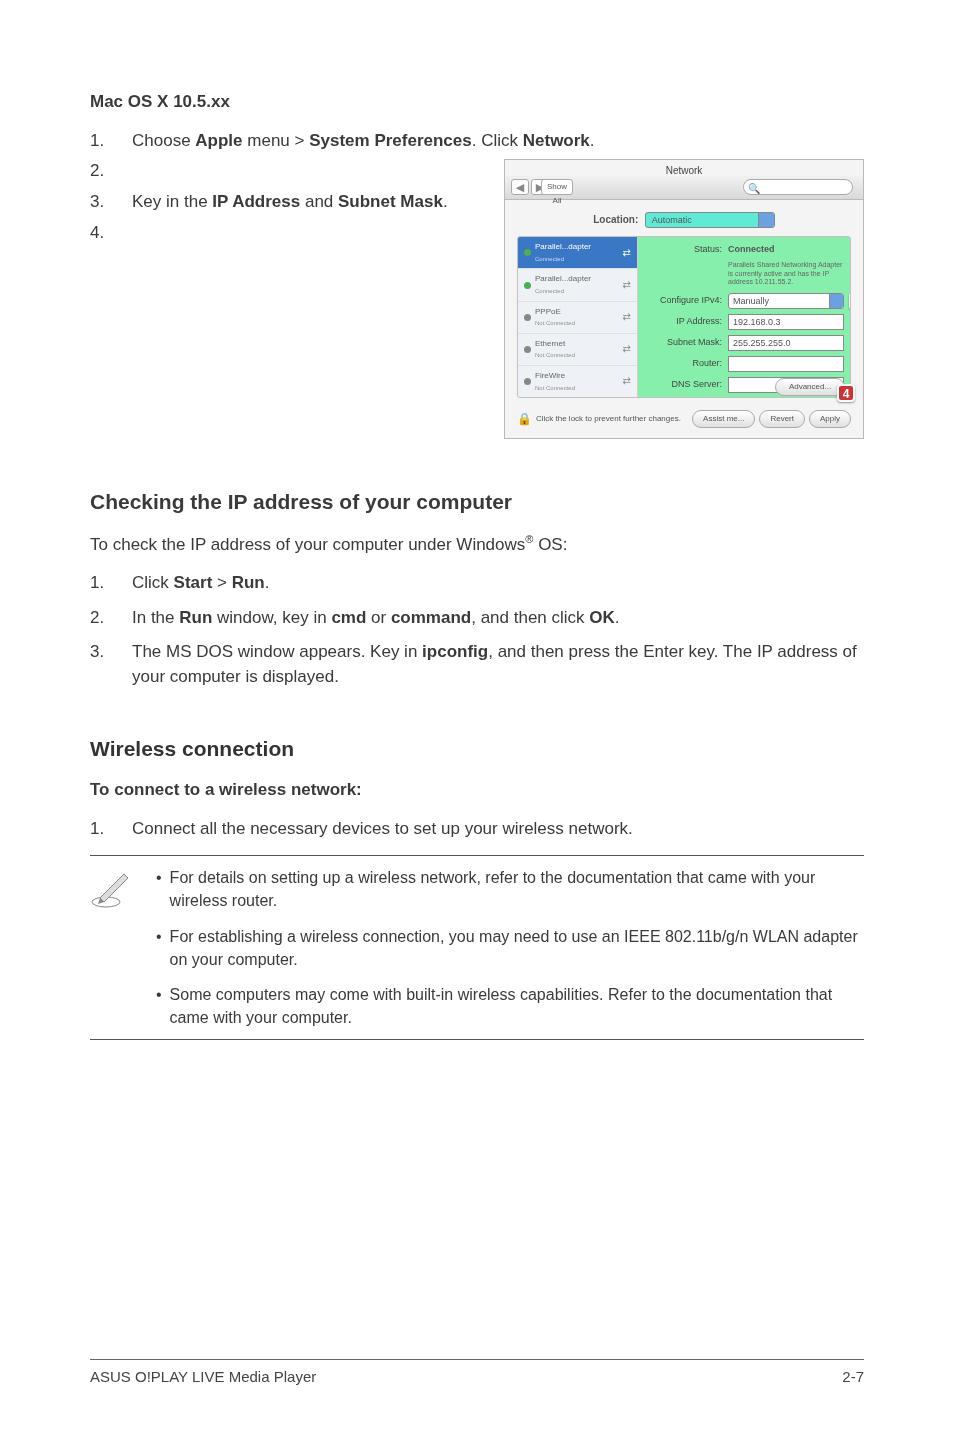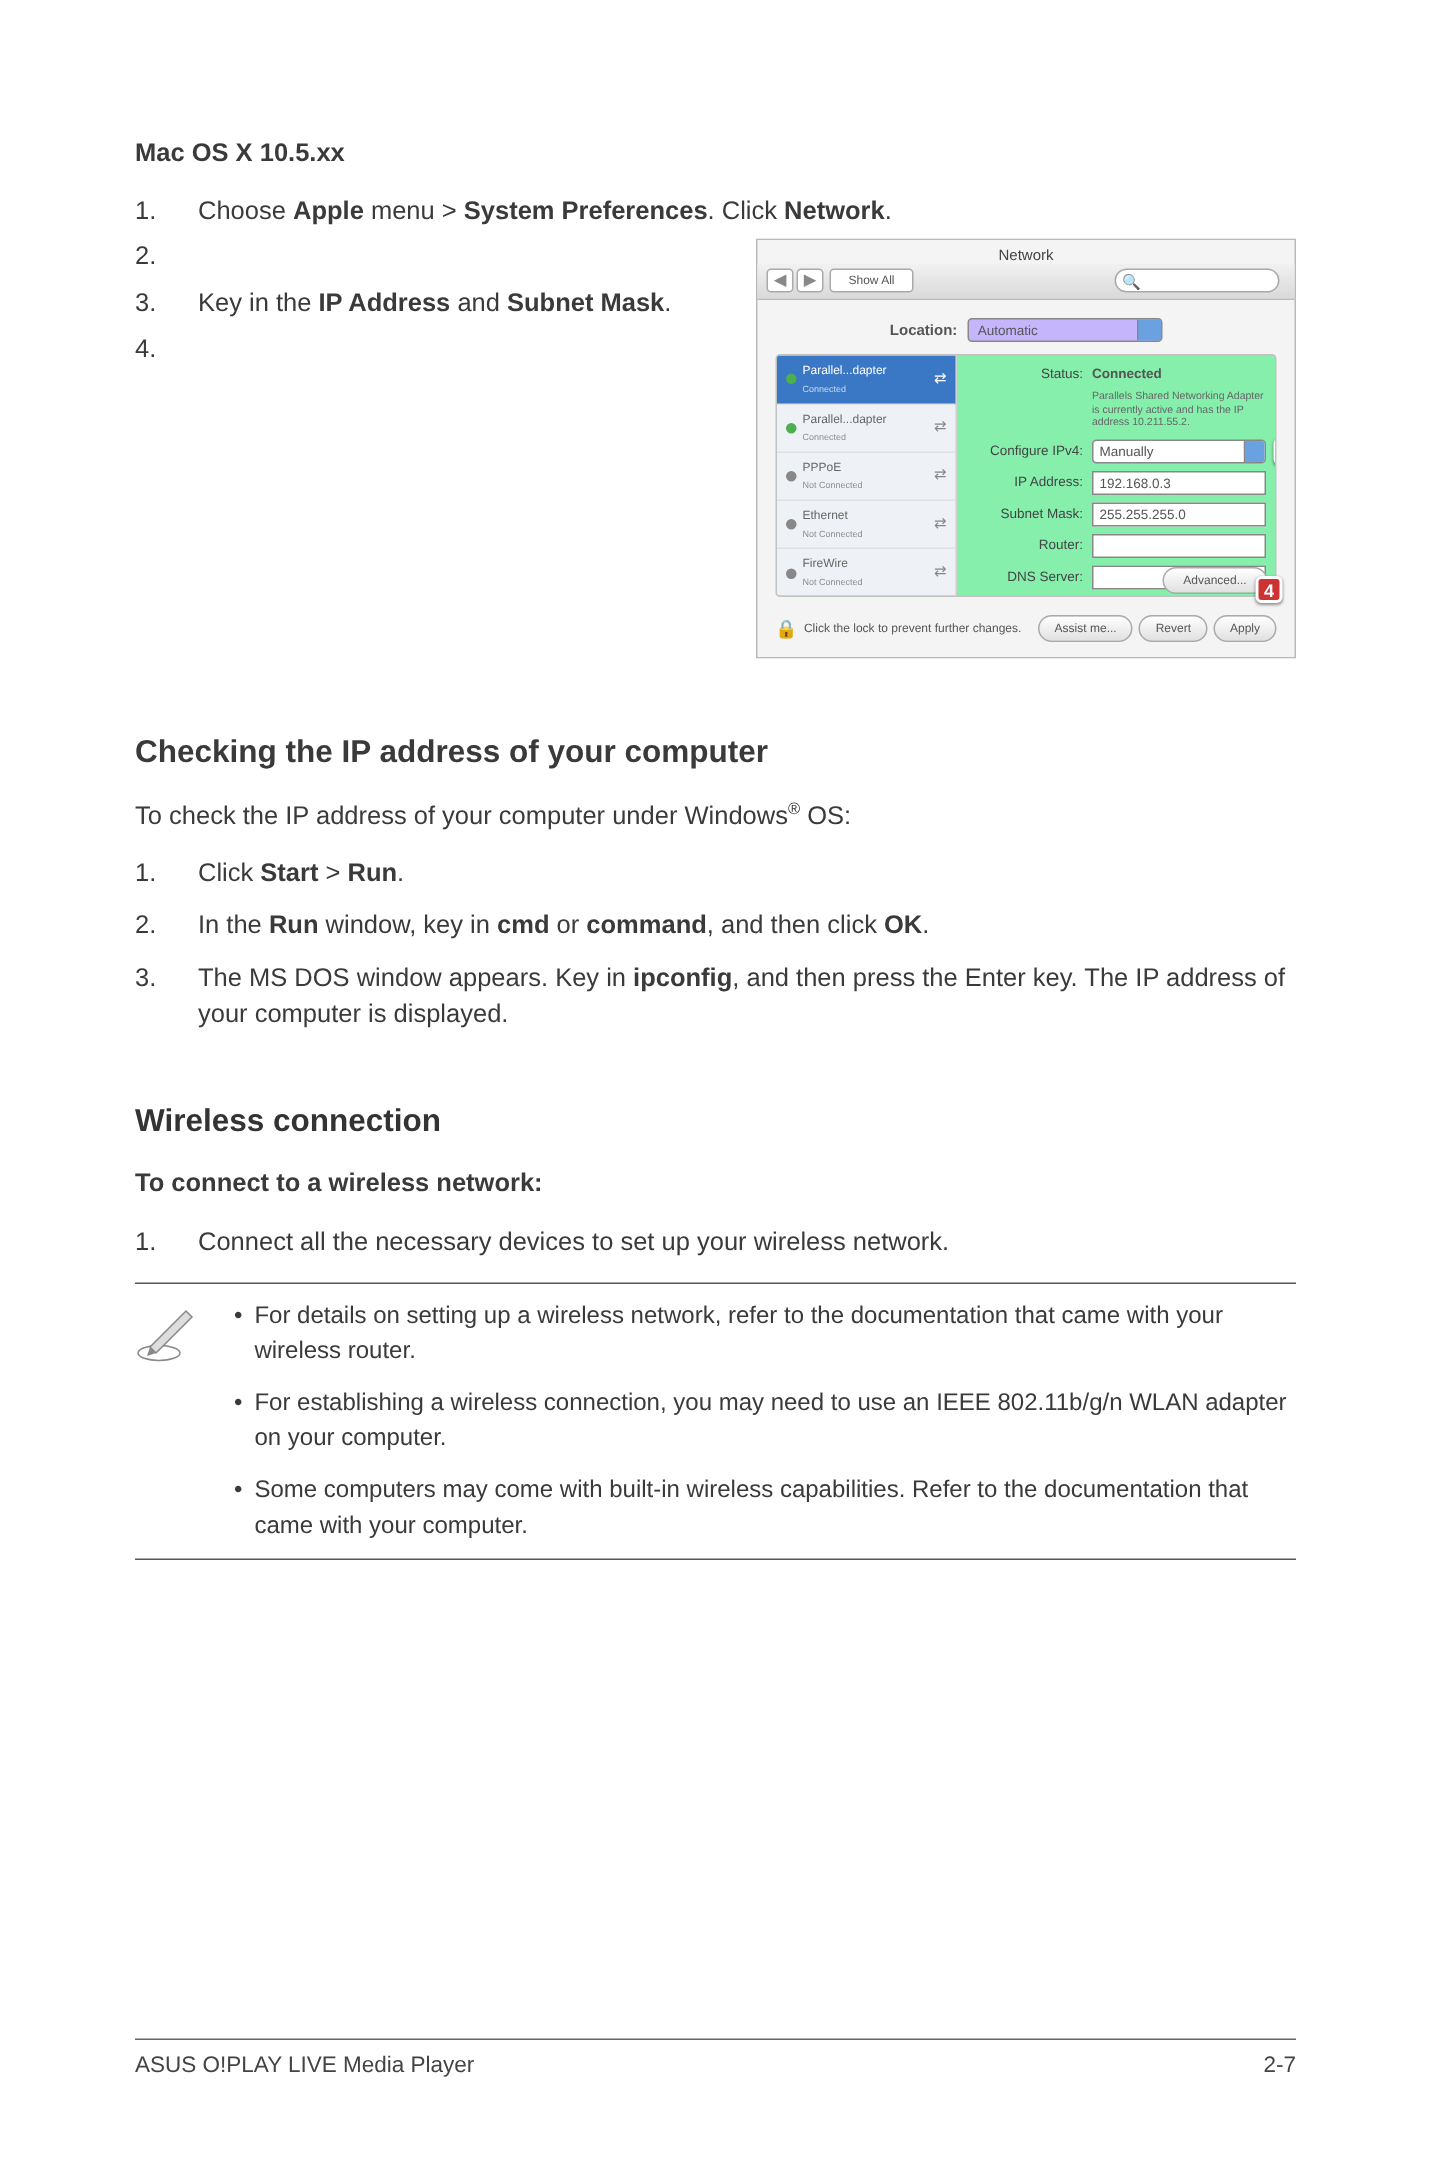--- a/index.html
+++ b/index.html
@@ -19,26 +19,26 @@
   .steps-left { float: left; width: 380px; }
   ol.num { list-style: none; padding: 0; }
   ol.num li { display: flex; margin-bottom: 6px; }
   .li-num { width: 42px; flex-shrink: 0; }
   .li-body { flex: 1; }
   .screenshot { float: right; width: 360px; height: 280px; border: 1px solid #b9b9b9; position: relative; background: #f4f4f4; font-size: 9px; color: #555; }
   .win-title { position: absolute; top: 4px; left: 50%; transform: translateX(-50%); font-size: 10px; color: #444; }
   .toolbar { position: absolute; top: 16px; left: 0; right: 0; height: 24px; background: linear-gradient(#f1f1f1,#d9d9d9); border-bottom: 1px solid #bbb; }
   .back { position: absolute; left: 6px; top: 3px; display: flex; gap: 2px; }
   .back span { width: 18px; height: 16px; border: 1px solid #aaa; border-radius: 3px; background: #fff; font-size: 11px; line-height: 14px; text-align: center; color: #888; }
-  .showall { position: absolute; left: 48px; top: 3px; width: 56px; height: 16px; border: 1px solid #aaa; border-radius: 3px; background: #fff; font-size: 8px; text-align: center; line-height: 14px; }
+  .showall { position: absolute; left: 36px; top: 3px; width: 32px; height: 16px; border: 1px solid #aaa; border-radius: 3px; background: #fff; font-size: 8px; text-align: center; line-height: 14px; }
   .search { position: absolute; right: 10px; top: 3px; width: 110px; height: 16px; border: 1px solid #aaa; border-radius: 9px; background: #fff; }
   .mag { position: absolute; left: 4px; top: 2px; font-size: 10px; color: #888; }
   .loc-row { position: absolute; top: 52px; left: 0; right: 0; text-align: center; }
   .loc-label { font-size: 10px; color: #555; margin-right: 4px; font-weight: bold; }
-  .loc-select { display: inline-block; width: 130px; height: 16px; border: 1px solid #888; border-radius: 3px; background: #c4b5fd; font-size: 9px; line-height: 14px; padding-left: 6px; position: relative; text-align: left; }
+  .loc-select { display: inline-block; width: 130px; height: 16px; border: 1px solid #888; border-radius: 3px; background: #5eead4; font-size: 9px; line-height: 14px; padding-left: 6px; position: relative; text-align: left; }
   .loc-select .cap { position: absolute; right: 0; top: 0; width: 16px; height: 14px; background: #6aa1e0; border-left: 1px solid #888; border-radius: 0 2px 2px 0; }
   .pane { position: absolute; top: 76px; bottom: 40px; left: 12px; right: 12px; border: 1px solid #c2c2c2; border-radius: 3px; background: #86efac; overflow: hidden; }
   .sidebar { position: absolute; left: 0; top: 0; bottom: 0; width: 120px; background: #eef1f5; border-right: 1px solid #d0d0d0; }
   .sb-item { display: flex; align-items: center; gap: 4px; padding: 4px 6px; font-size: 8px; color: #666; border-bottom: 1px solid #e0e0e0; }
   .sb-item.sel { background: #3a77c4; color: #fff; }
   .dot { width: 7px; height: 7px; border-radius: 50%; background: #888; flex-shrink: 0; }
   .dot.g { background: #4caf50; }
   .sb-icon { font-size: 10px; color: #888; }
   .sb-item.sel .sb-icon, .sb-item.sel .dot { color: #fff; }
   .form { position: absolute; left: 126px; right: 6px; top: 6px; font-size: 9px; }

